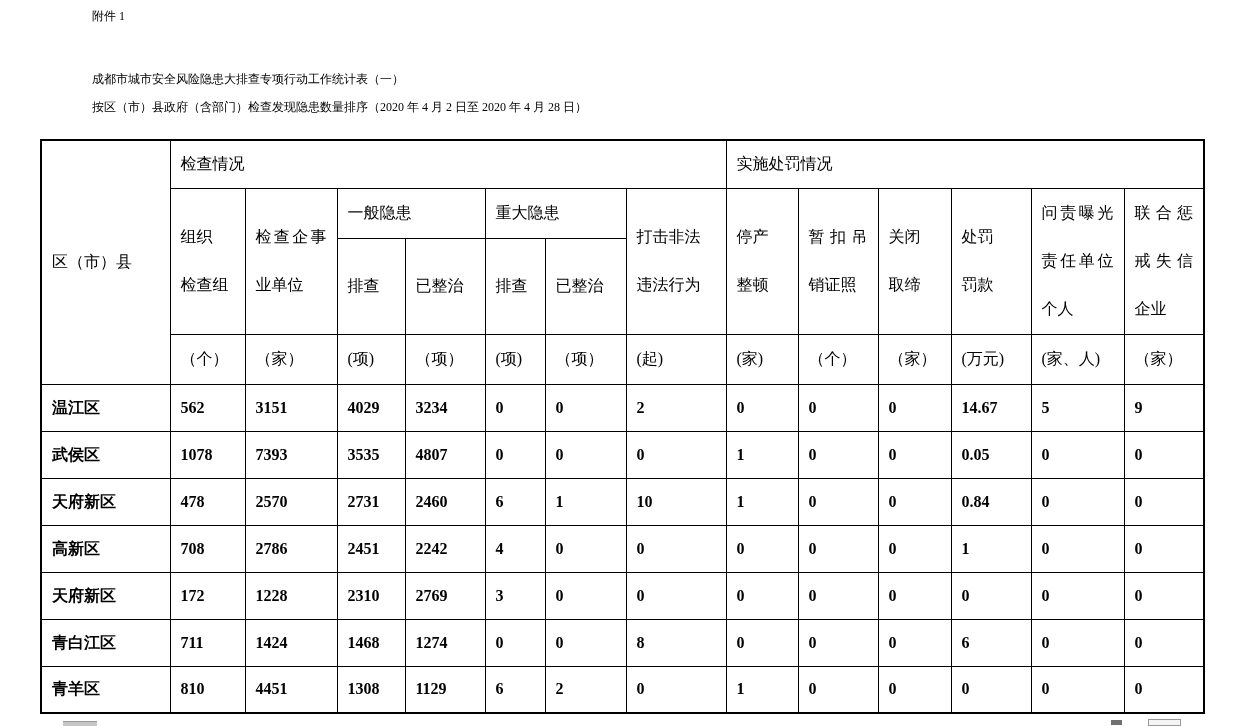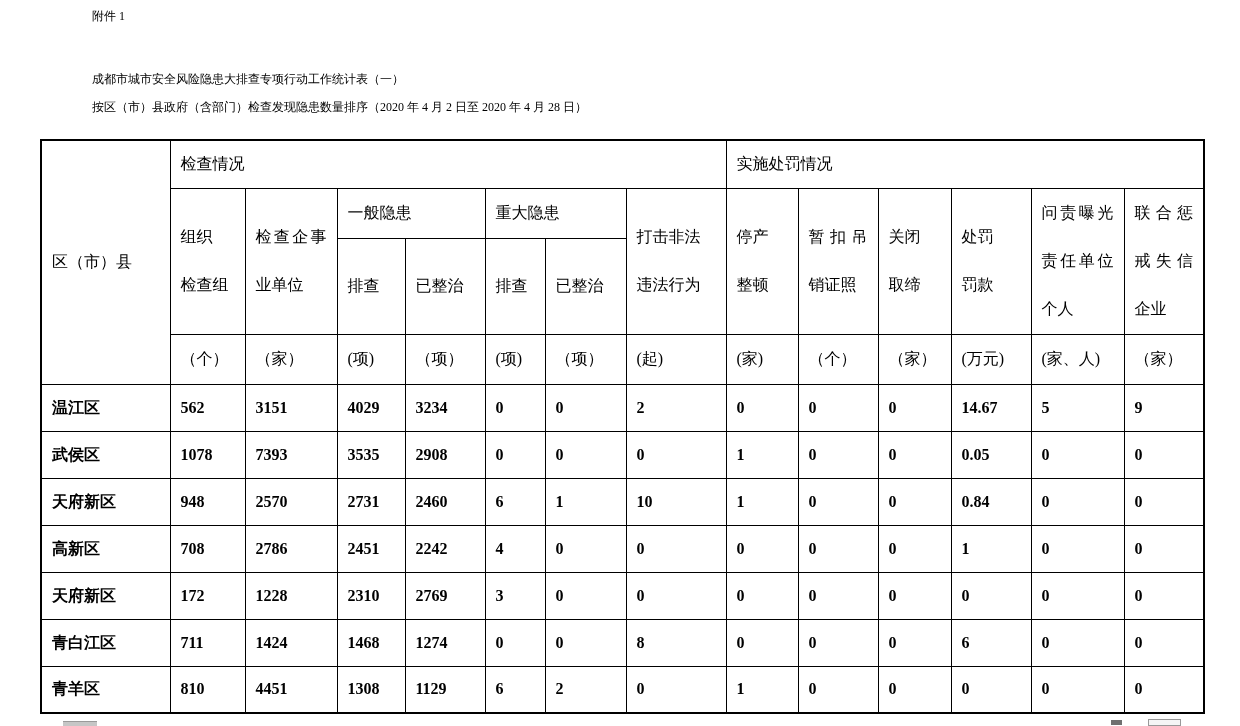--- a/index.html
+++ b/index.html
@@ -127,34 +127,34 @@
         <td>0</td>
         <td>14.67</td>
         <td>5</td>
         <td>9</td>
       </tr>
       <tr class="rv">
         <td>武侯区</td>
         <td>1078</td>
         <td>7393</td>
         <td>3535</td>
-        <td>2908</td>
+        <td>4807</td>
         <td>0</td>
         <td>0</td>
         <td>0</td>
         <td>1</td>
         <td>0</td>
         <td>0</td>
         <td>0.05</td>
         <td>0</td>
         <td>0</td>
       </tr>
       <tr class="rv">
         <td>天府新区</td>
-        <td>948</td>
+        <td>478</td>
         <td>2570</td>
         <td>2731</td>
         <td>2460</td>
         <td>6</td>
         <td>1</td>
         <td>10</td>
         <td>1</td>
         <td>0</td>
         <td>0</td>
         <td>0.84</td>

